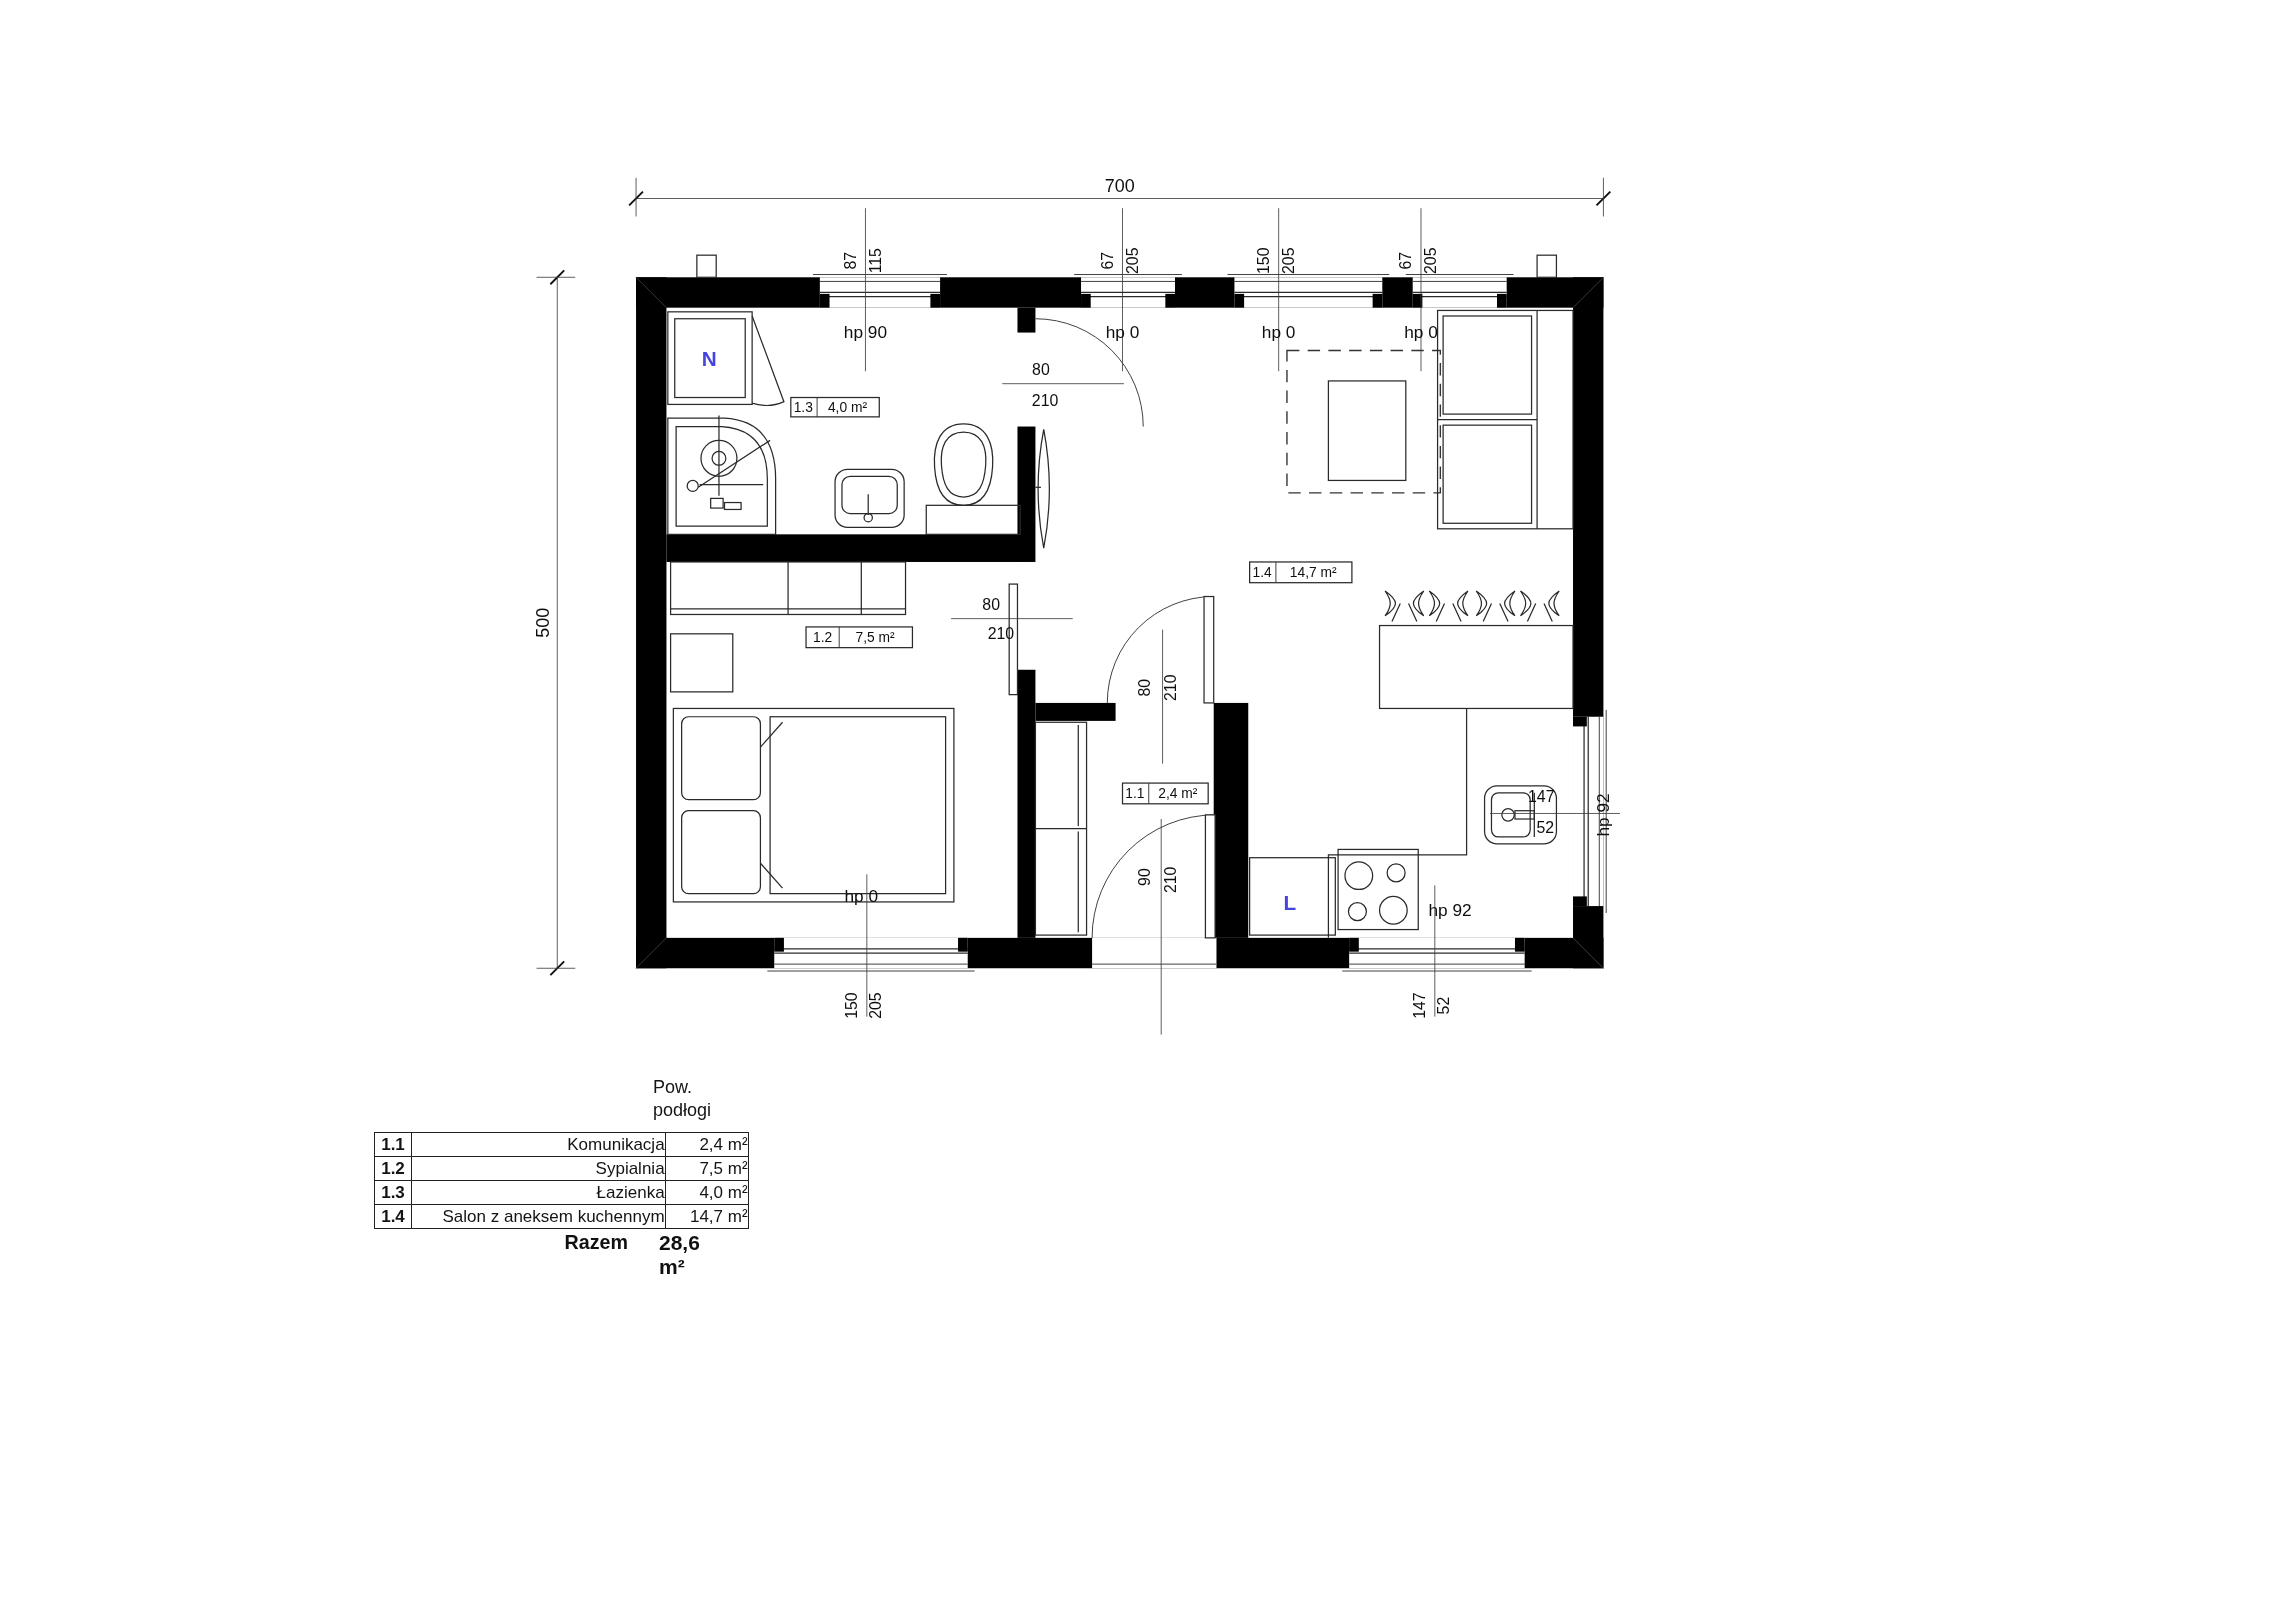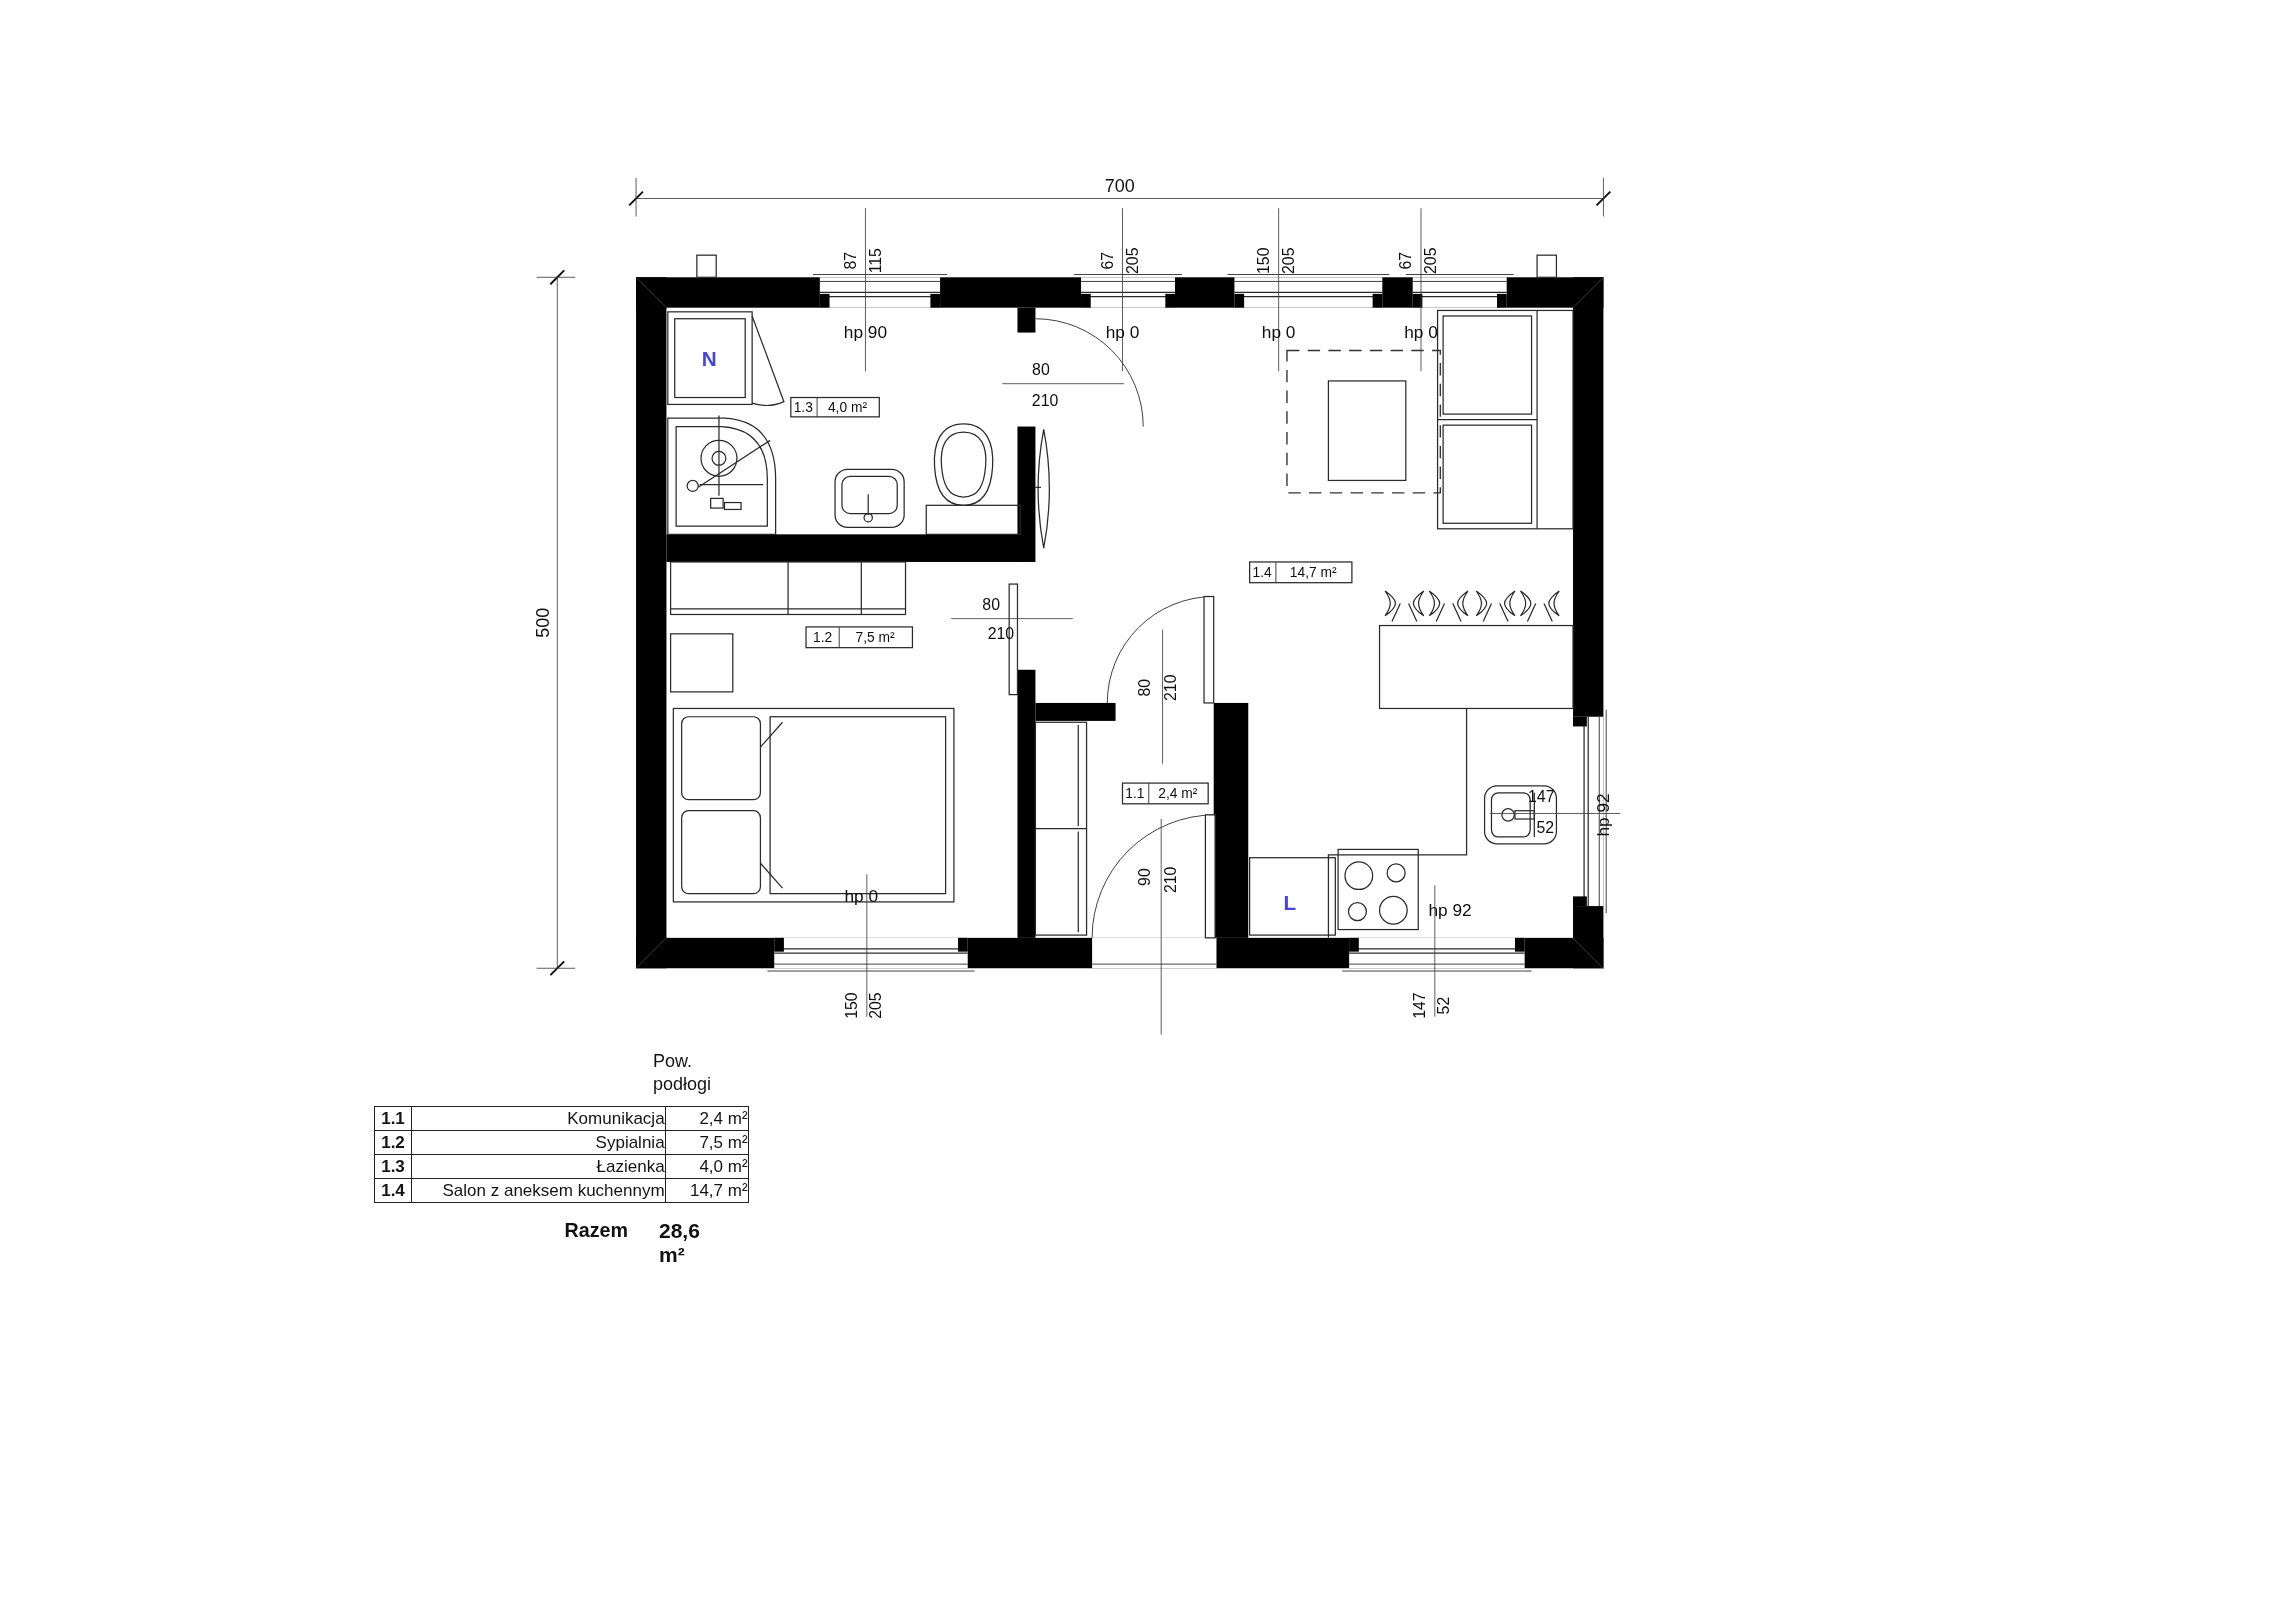--- a/index.html
+++ b/index.html
@@ -12,28 +12,28 @@
   .hptxt{font-size:12.5px;}
   .roomtxt{font-size:10px;}
   .bluetxt{font-size:15px;fill:#4545dd;font-weight:bold;}
   .thin{stroke:#2a2a2a;stroke-width:0.9;fill:none;}
   .thin2{stroke:#3a3a3a;stroke-width:0.7;fill:none;}
   .dimline{stroke:#3c3c3c;stroke-width:0.6;fill:none;}
   .tick{stroke:#111;stroke-width:1.4;fill:none;}
   .wall{fill:#000;}
   .whitebox{fill:#fff;stroke:#2a2a2a;stroke-width:0.9;}
   
-  #areas{position:absolute;left:374px;top:1106px;width:351px;}
+  #areas{position:absolute;left:374px;top:1132px;width:351px;}
   #areas .hdr{position:absolute;left:279px;top:-56px;font-size:18px;line-height:23px;color:#141414;}
   #areas table{border-collapse:collapse;table-layout:fixed;width:351px;}
   #areas td{border:0.9px solid #222;height:23px;font-size:17px;padding:0;color:#141414;text-align:right;}
   #areas td.c1{width:36px;text-align:center;font-weight:bold;}
   #areas td.c2{width:241px;padding-left:11.6px;}
   #areas td.c3{width:74px;padding-left:8px;}
-  #areas .totrow{position:relative;margin-top:16px;height:25px;}
+  #areas .totrow{position:relative;margin-top:2px;height:25px;}
   #areas .razem{position:absolute;right:97px;top:0;font-weight:bold;font-size:19.7px;}
   #areas .totval{position:absolute;left:285px;top:0;font-weight:bold;font-size:21px;}
 </style>
 </head>
 <body>
 
 <div id="page">
 
   <div id="plan-wrap">
   <svg width="1168" height="919" viewBox="-115 -95 845 665">

